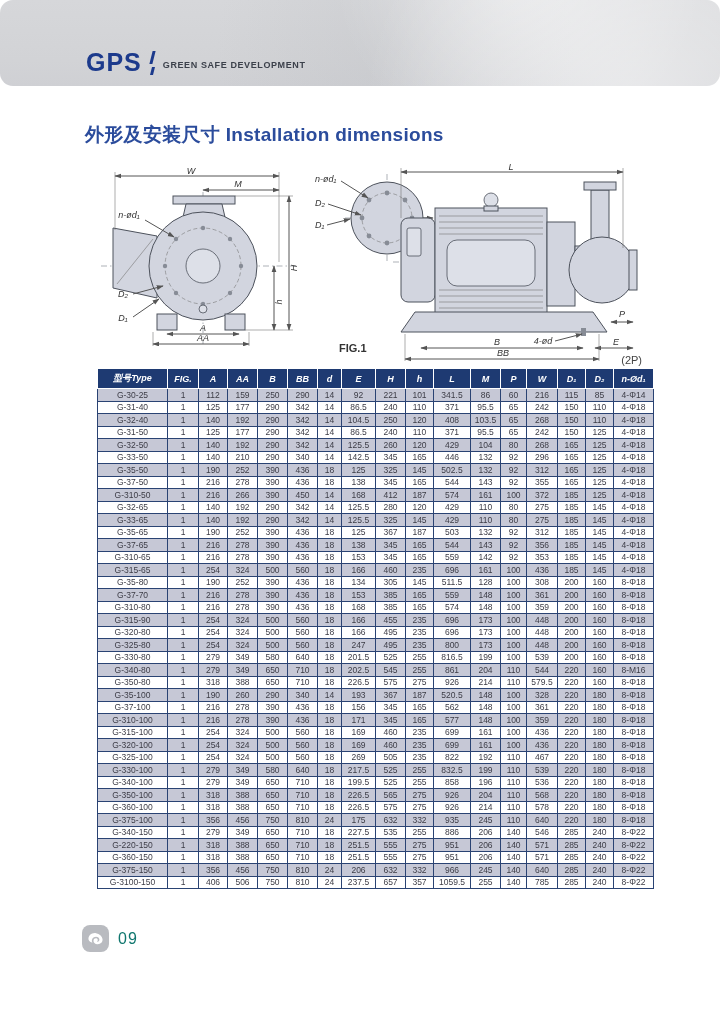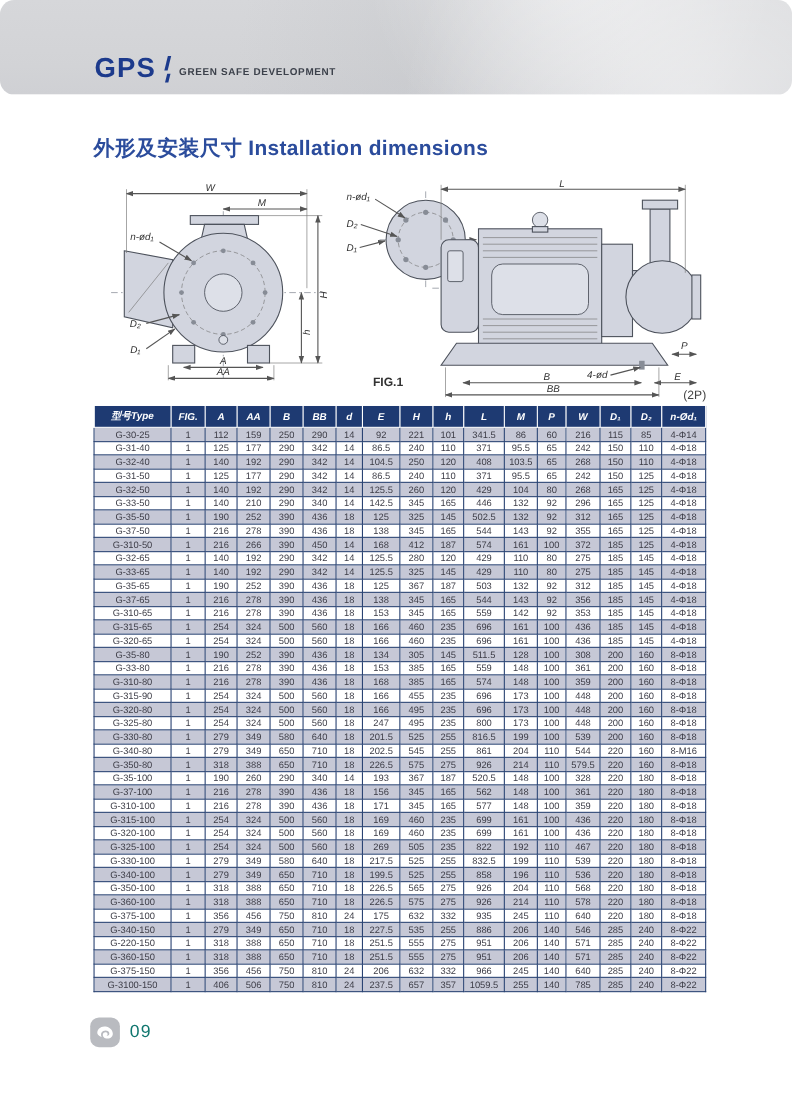--- a/index.html
+++ b/index.html
@@ -35,21 +35,21 @@
   svg .dim{stroke:#555;stroke-width:1;fill:none;}
   svg .thin{stroke:#777;stroke-width:.6;fill:none;}
   svg .cl{stroke:#8a8f99;stroke-width:.7;stroke-dasharray:6 3 1.5 3;fill:none;}
   svg .body{fill:#d2d5df;stroke:#4d525c;stroke-width:1;}
   svg .body2{fill:#dde0e8;stroke:#4d525c;stroke-width:.8;}
   svg .bolt{fill:#878c96;}
   svg text{font-family:"Liberation Sans",sans-serif;font-size:9px;fill:#333;font-style:italic;}
 
   
   .table-wrap{position:absolute;left:85px;top:368px;}
-  table.dims{border-collapse:collapse;table-layout:fixed;width:556px;border:1px solid #1e3a72;}
+  table.dims{border-collapse:collapse;table-layout:fixed;width:556px;border:1px solid #1e3a72;margin-left:12px;}
   table.dims thead th{background:#1e3a72;color:#fff;font-size:9px;font-style:italic;font-weight:bold;
      border:1.5px solid #fff;height:19px;padding:0;text-align:center;}
   table.dims tbody td{border:1px solid #2a4373;font-size:8.5px;line-height:10px;color:#3c3c46;
      text-align:center;height:11.5px;padding:0;overflow:hidden;white-space:nowrap;}
   table.dims tbody tr:nth-child(odd) td{background:#c6c8d6;}
   table.dims tbody tr:nth-child(even) td{background:#ffffff;}
 
   
   .footer{position:absolute;left:82px;top:925px;display:flex;align-items:center;}
   .footer-icon{width:27px;height:27px;border-radius:8px;background:#b9bbc0;display:flex;
@@ -553,59 +553,40 @@
             <td>235</td>
             <td>696</td>
             <td>161</td>
             <td>100</td>
             <td>436</td>
             <td>185</td>
             <td>145</td>
             <td>4-Φ18</td>
           </tr>
           <tr>
-            <td>G-320-65</td>
-            <td>1</td>
-            <td>254</td>
-            <td>324</td>
-            <td>500</td>
-            <td>560</td>
-            <td>18</td>
-            <td>166</td>
-            <td>460</td>
-            <td>235</td>
-            <td>696</td>
-            <td>161</td>
-            <td>100</td>
-            <td>436</td>
-            <td>185</td>
-            <td>145</td>
-            <td>4-Φ18</td>
-          </tr>
-          <tr>
             <td>G-35-80</td>
             <td>1</td>
             <td>190</td>
             <td>252</td>
             <td>390</td>
             <td>436</td>
             <td>18</td>
             <td>134</td>
             <td>305</td>
             <td>145</td>
             <td>511.5</td>
             <td>128</td>
             <td>100</td>
             <td>308</td>
             <td>200</td>
             <td>160</td>
             <td>8-Φ18</td>
           </tr>
           <tr>
-            <td>G-33-80</td>
+            <td>G-37-70</td>
             <td>1</td>
             <td>216</td>
             <td>278</td>
             <td>390</td>
             <td>436</td>
             <td>18</td>
             <td>153</td>
             <td>385</td>
             <td>165</td>
             <td>559</td>

